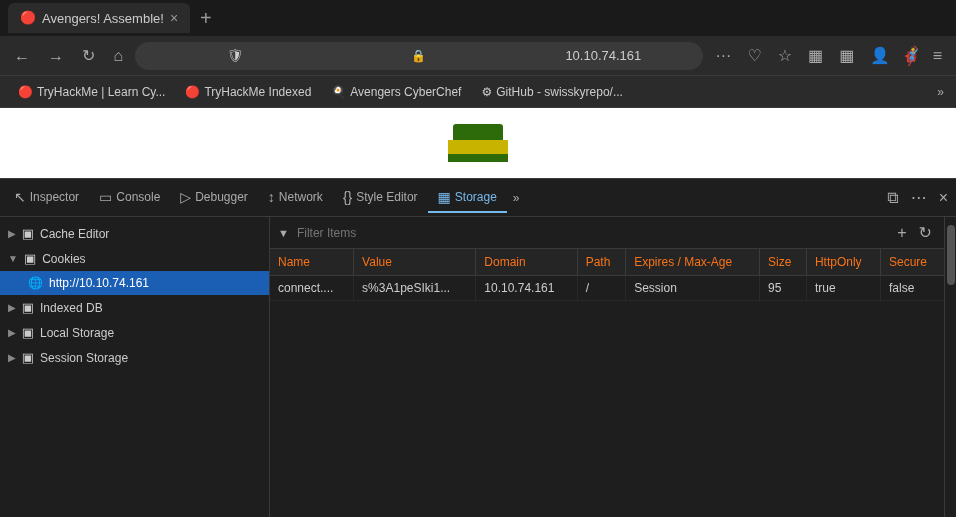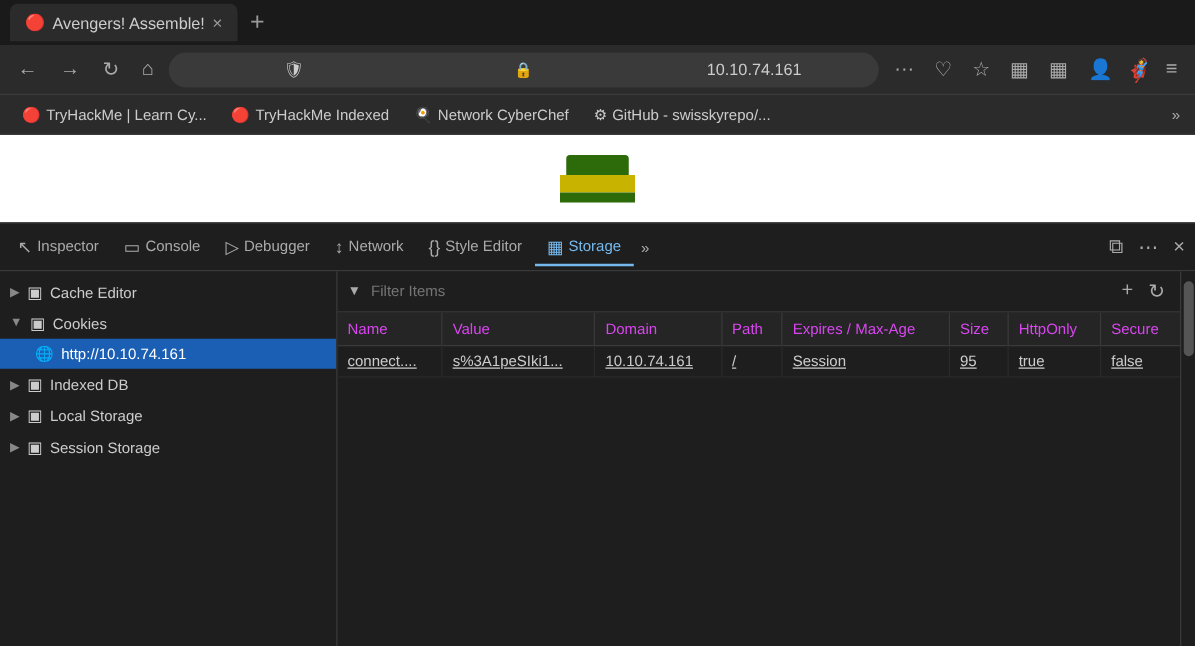--- a/index.html
+++ b/index.html
@@ -52,24 +52,24 @@
     
     .main-content { flex: 1; display: flex; flex-direction: column; overflow: hidden; }
     .filter-bar { display: flex; align-items: center; padding: 4px 8px; border-bottom: 1px solid #3a3a3a; gap: 8px; }
     .filter-input { background: none; border: none; color: #737373; font-size: 12px; flex: 1; outline: none; }
     .filter-actions { display: flex; gap: 4px; margin-left: auto; }
     .filter-btn { background: none; border: none; color: #aaa; cursor: pointer; font-size: 16px; padding: 2px 4px; }
 
     .cookies-table { flex: 1; overflow-y: auto; }
     table { width: 100%; border-collapse: collapse; font-size: 12px; }
     thead tr { background: #252526; border-bottom: 1px solid #3a3a3a; }
-    thead th { padding: 6px 8px; text-align: left; color: #d946ef; font-weight: normal; cursor: pointer; user-select: none; white-space: nowrap; border-right: 1px solid #3a3a3a; }
+    thead th { padding: 6px 8px; text-align: left; color: #f97316; font-weight: normal; cursor: pointer; user-select: none; white-space: nowrap; border-right: 1px solid #3a3a3a; }
     thead th:last-child { border-right: none; }
     tbody tr { border-bottom: 1px solid #2a2a2a; }
-    tbody td { padding: 5px 8px; color: #ccc; white-space: nowrap; border-right: 1px solid #2a2a2a; text-decoration: underline; }
+    tbody td { padding: 5px 8px; color: #ccc; white-space: nowrap; border-right: 1px solid #2a2a2a; }
     tbody td:last-child { border-right: none; }
     .flag-value { display: inline-block; width: 80px; height: 14px; background: #c0392b; border-radius: 2px; }
 
     
     ::-webkit-scrollbar { width: 6px; }
     ::-webkit-scrollbar-track { background: #1e1e1e; }
     ::-webkit-scrollbar-thumb { background: #555; border-radius: 3px; }
     
     .right-scrollbar { width: 12px; background: #1e1e1e; border-left: 1px solid #3a3a3a; display: flex; flex-direction: column; align-items: center; }
     .scrollbar-thumb { width: 8px; height: 60px; background: #555; border-radius: 4px; margin-top: 8px; }
@@ -112,21 +112,21 @@
   <div class="bookmark">
     <span class="bm-icon">🔴</span>
     <span>TryHackMe | Learn Cy...</span>
   </div>
   <div class="bookmark">
     <span class="bm-icon">🔴</span>
     <span>TryHackMe Indexed</span>
   </div>
   <div class="bookmark">
     <span class="bm-icon">🍳</span>
-    <span>Network CyberChef</span>
+    <span>Avengers CyberChef</span>
   </div>
   <div class="bookmark">
     <span class="bm-icon">⚙</span>
     <span>GitHub - swisskyrepo/...</span>
   </div>
   <span class="bookmarks-more">»</span>
 </div>
 
 <div class="webpage">
   <div class="avengers-logo">

